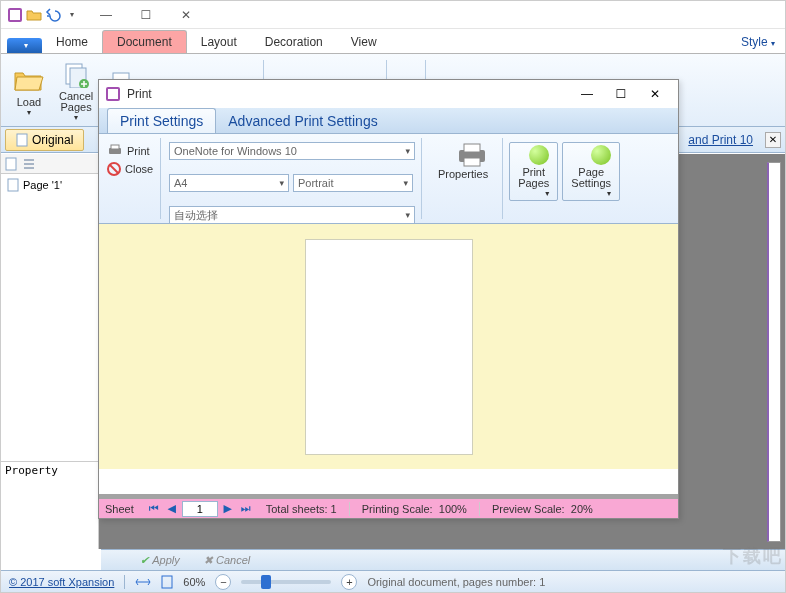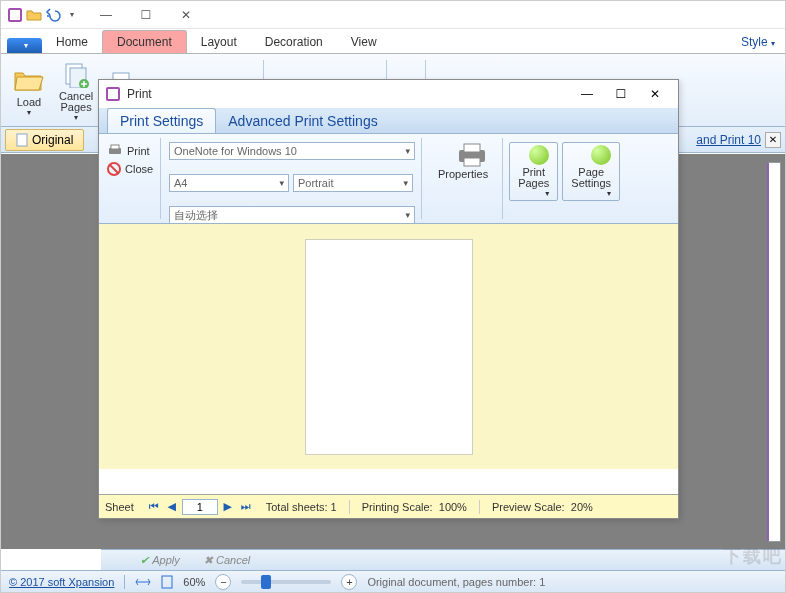--- a/index.html
+++ b/index.html
@@ -24,21 +24,21 @@
     
     .ribbon-body { height: 74px; background: linear-gradient(#f7fbff, #e3eefa); border-top: 1px solid #b5b5b5; border-bottom: 1px solid #9bb5d1; display: flex; align-items: center; padding: 2px 6px; gap: 2px; }
     .rib-btn { display: flex; flex-direction: column; align-items: center; justify-content: center; padding: 2px 6px; font-size: 11px; color: #333; text-align: center; cursor: pointer; }
     .rib-ico { width: 32px; height: 32px; display: flex; align-items: center; justify-content: center; }
     .rib-ico-sm { width: 20px; height: 20px; display:inline-flex; align-items:center; justify-content:center; margin: 0 3px; }
     .rib-sep { width: 1px; height: 60px; background: #b8cde3; margin: 0 4px; }
 
     
     .substrip { height: 26px; background: linear-gradient(#e6f0fa, #d7e7f7); border-bottom: 1px solid #9bb5d1; display: flex; align-items: center; padding: 0 4px; }
     .tabbtn { background: linear-gradient(#fff3cf, #ffe49a); border: 1px solid #d1b567; padding: 3px 10px; border-radius: 2px; display: flex; align-items: center; gap: 4px; cursor: pointer; }
-    .substrip .right { margin-left: auto; display: flex; align-items: center; gap: 4px; }
+    .substrip .right { margin-left: auto; display: flex; align-items: center; gap: 12px; }
     .link { color: #1a4d9e; text-decoration: underline; cursor: pointer; }
     .xclose { width: 16px; height: 16px; display: flex; align-items: center; justify-content: center; border: 1px solid #aaa; background: #f5f5f5; cursor: pointer; font-size: 10px; }
 
     
     .workspace { position: absolute; top: 153px; left: 0; right: 0; bottom: 43px; display: flex; }
     .leftpanel { width: 98px; border-right: 1px solid #ccc; background: #fff; display: flex; flex-direction: column; }
     .leftpanel .tabbar { height: 20px; display: flex; align-items: center; gap: 6px; padding: 0 4px; border-bottom: 1px solid #ccc; background: #f5f5f5; }
     .pageitem { display: flex; align-items: center; gap: 4px; padding: 4px 6px; font-size: 11px; }
     .proprow { border-top: 1px solid #ccc; padding: 2px 4px; font-family: monospace; font-size: 11px; background: #fff; margin-top: auto; }
     .leftpanel .blank { flex: 1; }
@@ -79,21 +79,21 @@
     .sel.half { width: 120px; }
     .selrow { display: flex; gap: 4px; }
     .dropicon::after { content: "▾"; color: #555; font-size: 9px; }
     .bigbtn { display: flex; flex-direction: column; align-items: flex-end; padding: 2px 8px; font-size: 11px; color: #333; cursor: pointer; }
     .bigbtn.framed { border: 1px solid #9bb5d1; background: linear-gradient(#f9fcff, #e7f1fb); border-radius: 2px; }
     .orb { width: 20px; height: 20px; border-radius: 10px; background: radial-gradient(circle at 30% 30%, #d4ff9e, #7ac221); margin-bottom: 2px; }
 
     .dlg-preview { flex: 1; background: #fbf6c8; display: flex; align-items: center; justify-content: center; }
     .sheet { width: 168px; height: 216px; background: #fff; border: 1px solid #cfcfbb; }
 
-    .dlg-status { height: 24px; border-top: 1px solid #a3a3a3; display: flex; align-items: center; padding: 0 6px; gap: 12px; font-size: 11px; color: #333; background: #fef9c3; margin-top: 25px; }
+    .dlg-status { height: 24px; border-top: 5px solid #a3a3a3; display: flex; align-items: center; padding: 0 6px; gap: 12px; font-size: 11px; color: #333; background: #f9a8d4; margin-top: 25px; }
     .nav { display: flex; align-items: center; gap: 2px; }
     .navbtn { width: 16px; height: 16px; display: flex; align-items: center; justify-content: center; color: #1e5fb3; cursor: pointer; border: 1px solid transparent; }
     .navinput { width: 36px; height: 16px; border: 1px solid #9bb5d1; text-align: center; font-size: 11px; }
     .dlg-sep { width: 1px; height: 14px; background: #ccc; }
 
     .watermark { position: absolute; right: 2px; bottom: 24px; font-size: 18px; color: rgba(120,120,120,0.25); font-weight: bold; letter-spacing: 2px; pointer-events: none; }
 
     svg { display: block; }
   </style>
 </head>
@@ -253,20 +253,45 @@
       </span>
     <span>Original</span>
   </span>
   <div class="right">
     <span class="link">and Print 10</span>
     <span class="xclose">✕</span>
   </div>
 </div>
 
 <div class="workspace">
+  <div class="leftpanel">
+    <div class="tabbar">
+      <span>
+          <svg width="12" height="14">
+            <rect x="1" y="1" width="10" height="12" fill="#fff" stroke="#8aa7c7"></rect>
+          </svg>
+        </span>
+      <span>
+          <svg width="12" height="12">
+            <path d="M1 2h10M1 6h10M1 10h10" stroke="#5a7496"></path>
+          </svg>
+        </span>
+    </div>
+    <div class="pageitem">
+      <span>
+          <svg width="12" height="14">
+            <rect x="1" y="1" width="10" height="12" fill="#fff" stroke="#8aa7c7"></rect>
+          </svg>
+        </span>
+      <span>Page '1'</span>
+    </div>
+    <div class="blank"></div>
+    <div class="proprow">Property</div>
+    <div style="height:70px;"></div>
+  </div>
   <div class="mainrear">
     <div class="pagebox"></div>
   </div>
 </div>
 
 <div class="applybar">
   <span class="btn">
       <span style="color:#5fb75f;">✔</span>
       <span>Apply</span>
     </span>

